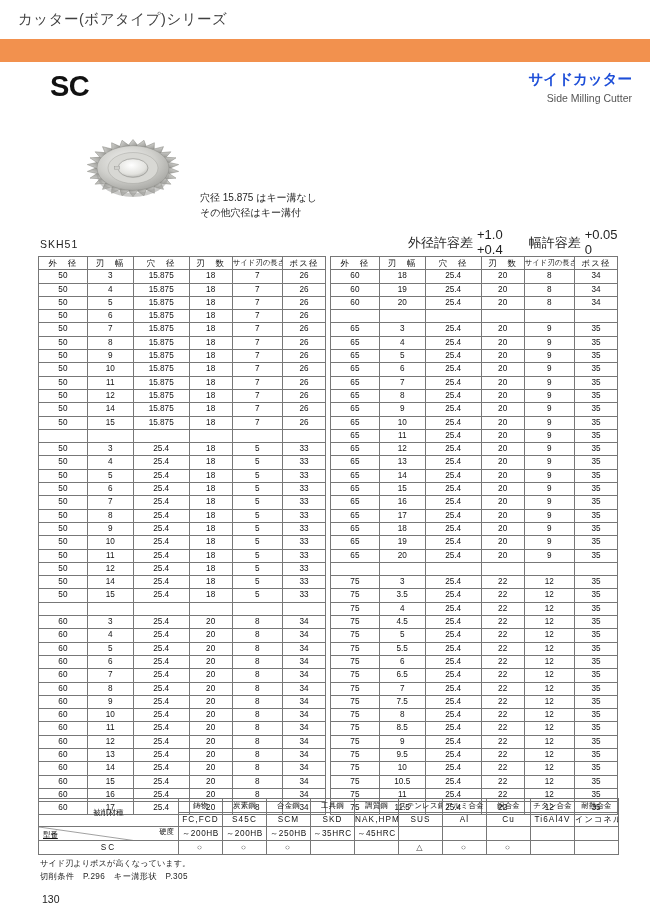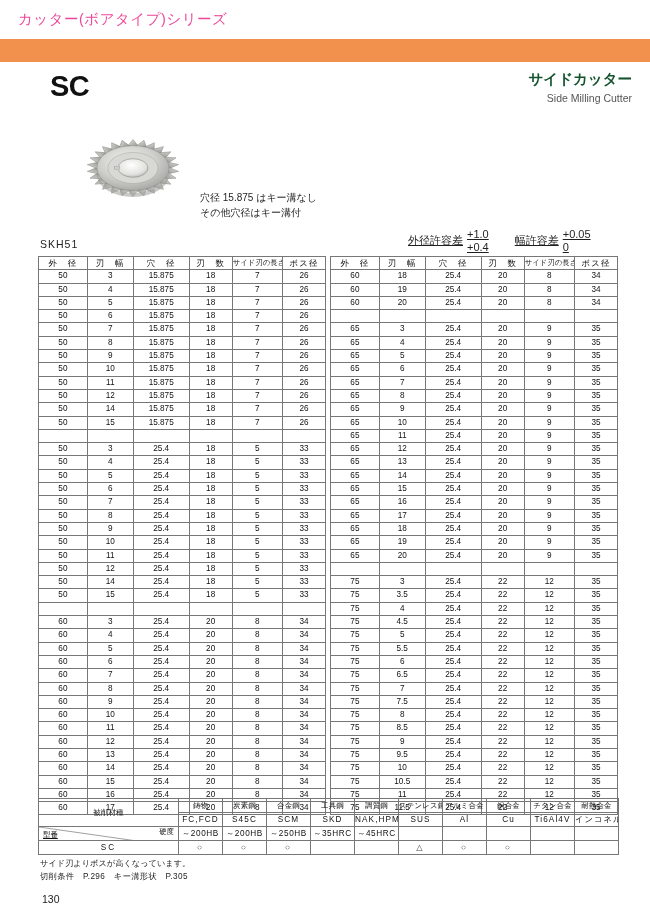--- a/index.html
+++ b/index.html
@@ -16,21 +16,21 @@
     overflow: hidden;
   }
 
   
   .series-title {
     position: absolute;
     left: 18px;
     top: 10px;
     font-size: 14.5px;
     letter-spacing: 0.5px;
-    color: #ec4899;
+    color: #404040;
   }
   .orange-band {
     position: absolute;
     left: 0;
     top: 39px;
     width: 650px;
     height: 23px;
     background: #F2914E;
   }
   .product-code {
@@ -41,21 +41,21 @@
     font-weight: bold;
     letter-spacing: -0.5px;
     color: #111;
   }
   .product-name-jp {
     position: absolute;
     right: 18px;
     top: 70px;
     font-size: 14.5px;
     font-weight: bold;
-    color: #14532d;
+    color: #1d4ed8;
     text-align: right;
   }
   .product-name-en {
     position: absolute;
     right: 18px;
     top: 92px;
     font-size: 10.5px;
     color: #555;
     text-align: center;
   }
@@ -80,23 +80,22 @@
   }
 
   
   .tolerances {
     position: absolute;
     left: 408px;
     top: 228px;
     display: flex;
     gap: 26px;
     align-items: flex-start;
-    font-size: 11px;
+    font-size: 13px;
     color: #1f1f1f;
-    text-decoration: underline;
   }
   .tol-group { display: flex; align-items: center; gap: 4px; }
   .tol-label { white-space: nowrap; }
   .tol-values { line-height: 1.15; }
 
   
   .grade-label {
     position: absolute;
     left: 40px;
     top: 238px;

